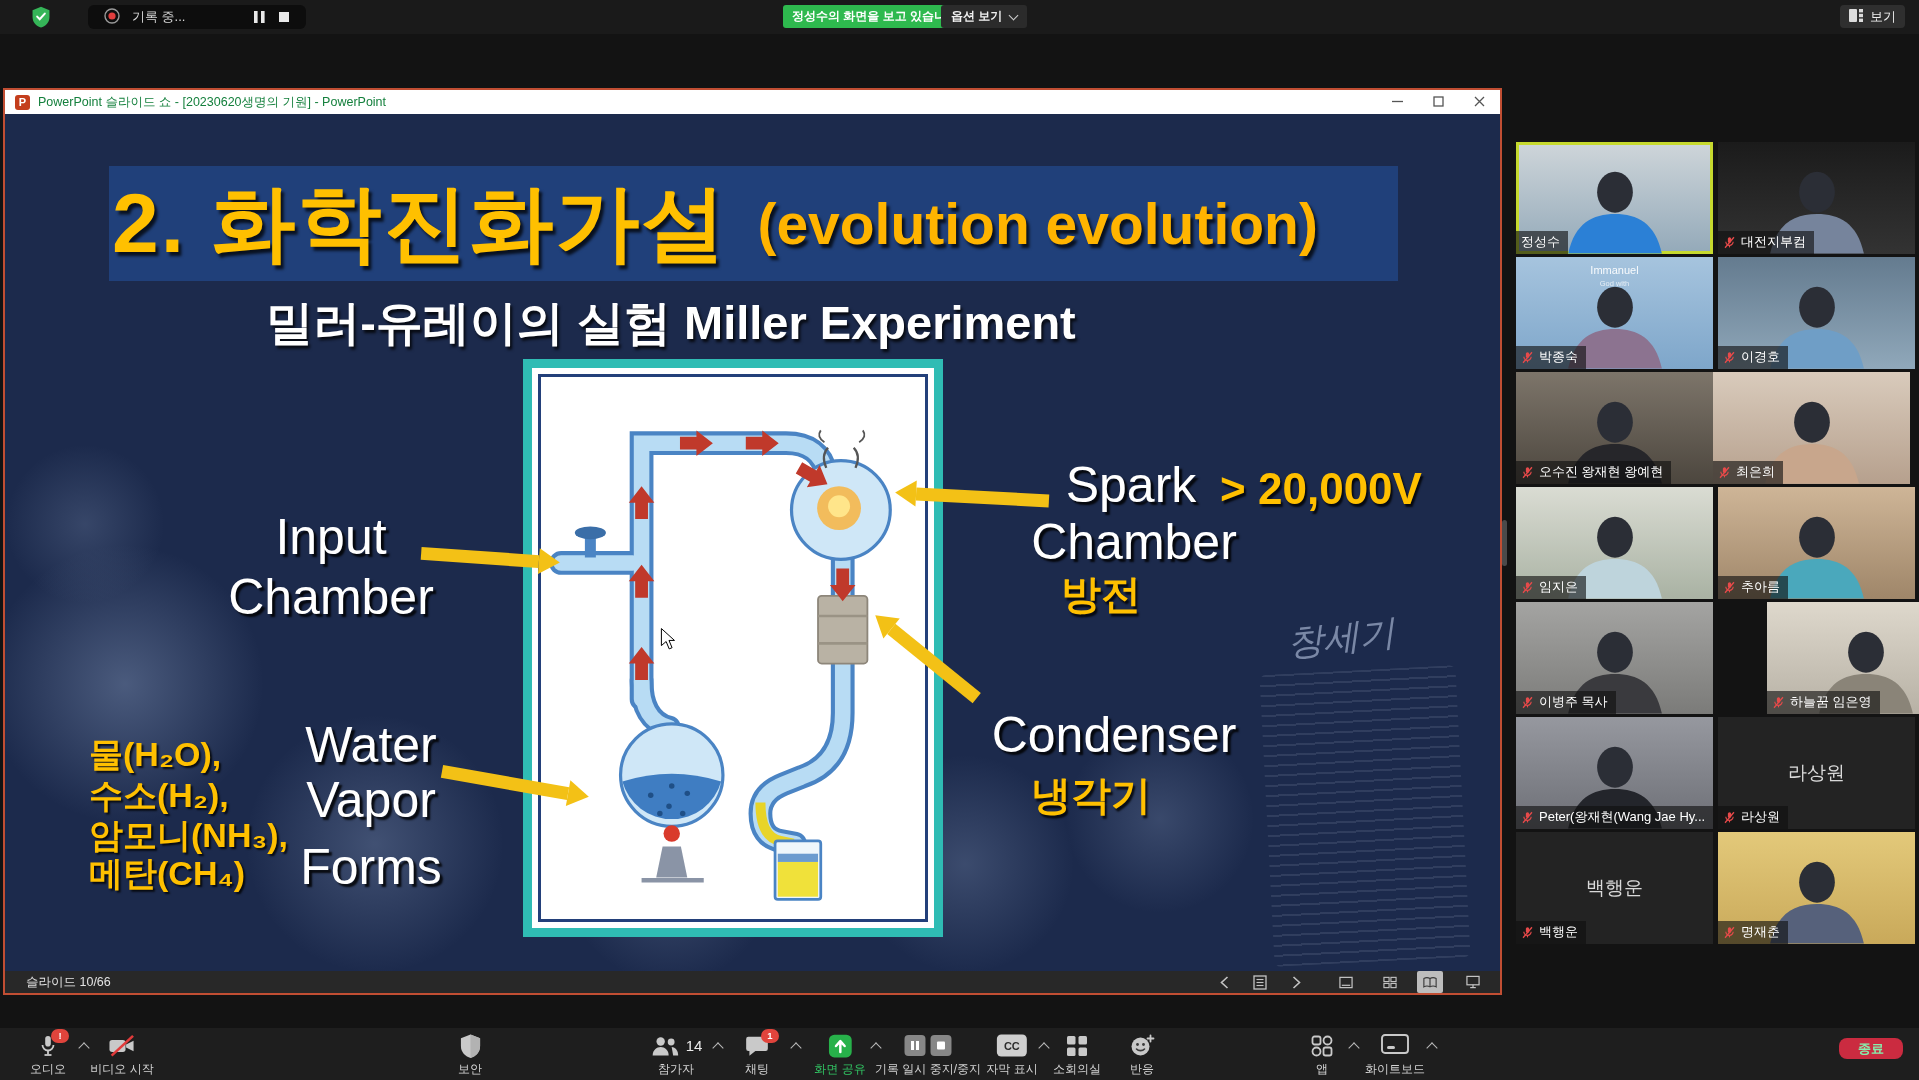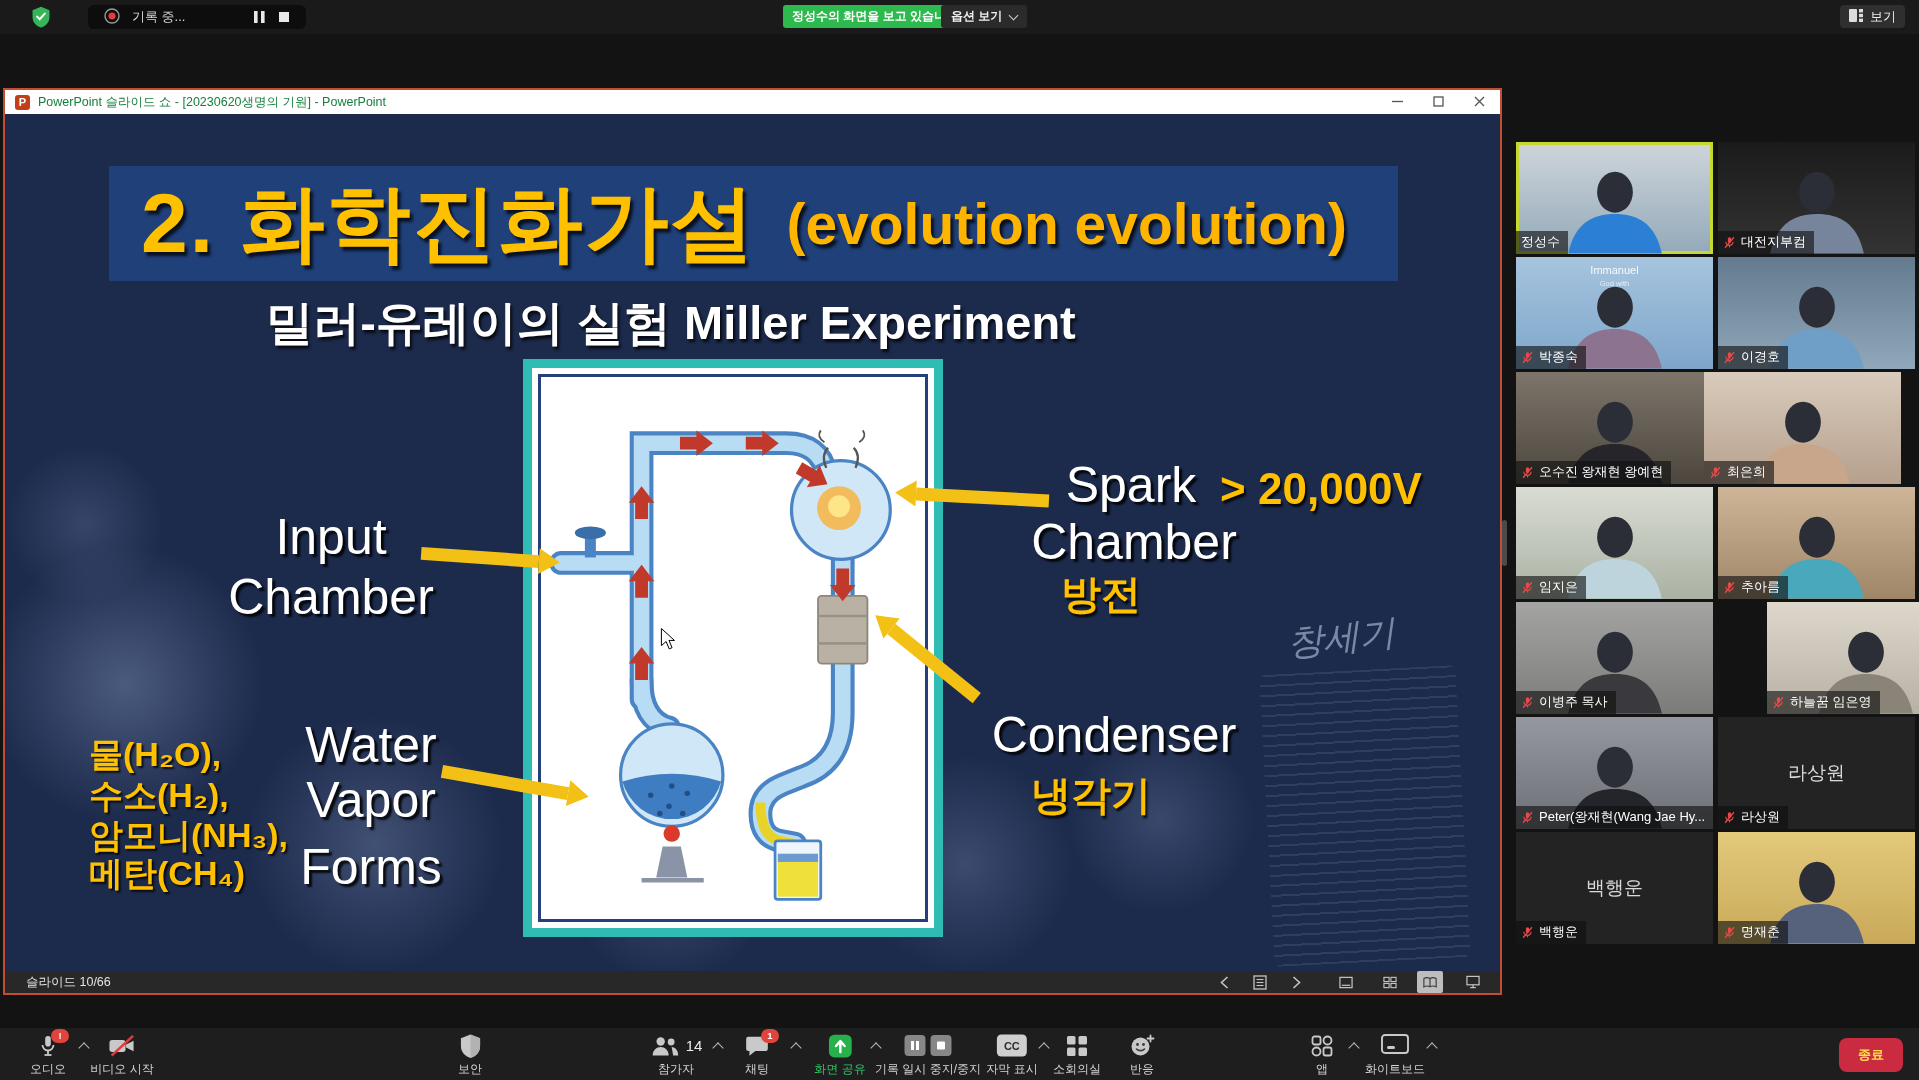--- a/index.html
+++ b/index.html
@@ -27,21 +27,21 @@
   #ppt-titlebar{position:absolute;left:0;top:0;width:100%;height:24px;background:#fff;display:flex;align-items:center;}
   #ppt-icon{width:15px;height:15px;border-radius:3px;background:#c43e1c;color:#fff;font-size:11px;font-weight:bold;
     display:flex;align-items:center;justify-content:center;margin:0 8px 0 10px;}
   #ppt-title{font-size:12.5px;color:#15803d;}
   #win-controls{margin-left:auto;display:flex;height:100%;}
   .winbtn{width:41px;height:100%;background:none;border:none;display:flex;align-items:center;justify-content:center;}
   
   #slide{position:absolute;left:0;top:24px;width:1495px;height:859px;background:#1c2a4c;overflow:hidden;}
   .flower{position:absolute;border-radius:50%;pointer-events:none;}
   #title-band{position:absolute;left:104px;top:52px;width:1289px;height:115px;background:#20407a;
-    display:flex;align-items:center;padding-left:32px;box-sizing:border-box;white-space:nowrap;}
+    display:flex;align-items:center;padding-left:3px;box-sizing:border-box;white-space:nowrap;}
   #title-ko{font-size:84px;font-weight:800;color:#ffc000;text-shadow:3px 4px 3px rgba(0,0,0,.75);letter-spacing:2px;}
   #title-en{font-size:57px;font-weight:700;color:#ffb400;margin-left:30px;text-shadow:3px 4px 3px rgba(0,0,0,.75);}
   #subtitle{position:absolute;left:666px;top:178px;transform:translateX(-50%);font-size:47px;font-weight:700;
     color:#fff;white-space:nowrap;text-shadow:2px 3px 3px rgba(0,0,0,.8);}
   #diagram{position:absolute;left:518px;top:245px;width:420px;height:578px;border:9px solid #2fbcb4;
     background:#fff;padding:6px;box-sizing:border-box;}
   #diagram-inner{width:100%;height:100%;border:3px solid #23407a;box-sizing:border-box;position:relative;background:#fff;}
   .wlabel{position:absolute;transform:translate(-50%,-50%);font-size:50px;font-weight:500;color:#fff;
     white-space:nowrap;text-shadow:3px 3px 2px rgba(0,0,0,.85);}
   .ylabel{position:absolute;transform:translate(-50%,-50%);font-weight:bold;color:#ffc000;white-space:nowrap;
@@ -81,22 +81,22 @@
   
   #toolbar{position:absolute;left:0;top:1028px;width:1919px;height:52px;background:#1e1e1e;}
   .tb-item{position:absolute;top:4px;transform:translateX(-50%);display:flex;flex-direction:column;
     align-items:center;gap:2px;background:none;border:none;padding:0;}
   .tb-icon{height:27px;display:flex;align-items:center;justify-content:center;position:relative;gap:4px;}
   .tb-label{font-size:12px;color:#d4d4d4;white-space:nowrap;}
   .tb-label.accent{color:#31c463;}
   .tb-count{font-size:15px;color:#ececec;margin-left:2px;}
   .badge{position:absolute;top:-4px;right:-9px;background:#e0443c;color:#fff;font-size:9.5px;font-weight:bold;
     border-radius:8px;min-width:14px;height:14px;line-height:14px;text-align:center;padding:0 2px;}
-  #end-btn{position:absolute;right:16px;top:10px;width:64px;height:34px;background:#cb2b40;border:none;
-    border-radius:8px;color:#fde047;font-size:13px;font-weight:bold;}
+  #end-btn{position:absolute;right:16px;top:10px;width:64px;height:21px;background:#cb2b40;border:none;
+    border-radius:8px;color:#86efac;font-size:13px;font-weight:bold;}
   #cursor{position:absolute;left:655px;top:514px;z-index:50;}
 </style>
 </head>
 <body>
 
 <div id="topbar">
   <span id="shield">
     <svg viewBox="0 0 24 26" width="22" height="22">
         <path d="M12,1 L22,5 V13 C22,20 17,24 12,25.5 C7,24 2,20 2,13 V5 Z" fill="#35b558"></path>
         <path d="M7.5,12.5 l3,3.2 L16.5,9" stroke="#fff" stroke-width="2.4" fill="none" stroke-linecap="round"></path>
@@ -391,21 +391,21 @@
           <svg width="13" height="13" viewBox="0 0 16 16">
             <rect x="6" y="1.5" width="4" height="7" rx="2" fill="#e84a4a"></rect>
             <path d="M3.5,7 a4.5,4.5 0 0 0 9,0" stroke="#e84a4a" stroke-width="1.4" fill="none"></path>
             <line x1="8" y1="11.5" x2="8" y2="14" stroke="#e84a4a" stroke-width="1.4"></line>
             <line x1="2.5" y1="14.5" x2="13.5" y2="1.5" stroke="#e84a4a" stroke-width="1.6"></line>
           </svg>
         </span>
         <span>오수진 왕재현 왕예현</span>
       </div>
     </div>
-    <div class="tile" style="left: 188px; top: 230px; background: linear-gradient(rgb(217, 203, 188), rgb(182, 160, 141));">
+    <div class="tile" style="left: 197px; top: 230px; background: linear-gradient(rgb(217, 203, 188), rgb(182, 160, 141));">
       <svg viewBox="0 0 120 70" preserveAspectRatio="none" style="position:absolute;bottom:0;left:50%;transform:translateX(-50%);width:68%;height:80%;">
         <circle cx="60" cy="22" r="16" fill="#2b2e36"></circle>
         <path d="M18,70 C24,46 40,39 60,39 C80,39 96,46 102,70 Z" fill="#c8a68c"></path>
       </svg>
       <div class="namelabel">
         <span style="display:flex;">
           <svg width="13" height="13" viewBox="0 0 16 16">
             <rect x="6" y="1.5" width="4" height="7" rx="2" fill="#e84a4a"></rect>
             <path d="M3.5,7 a4.5,4.5 0 0 0 9,0" stroke="#e84a4a" stroke-width="1.4" fill="none"></path>
             <line x1="8" y1="11.5" x2="8" y2="14" stroke="#e84a4a" stroke-width="1.4"></line>

